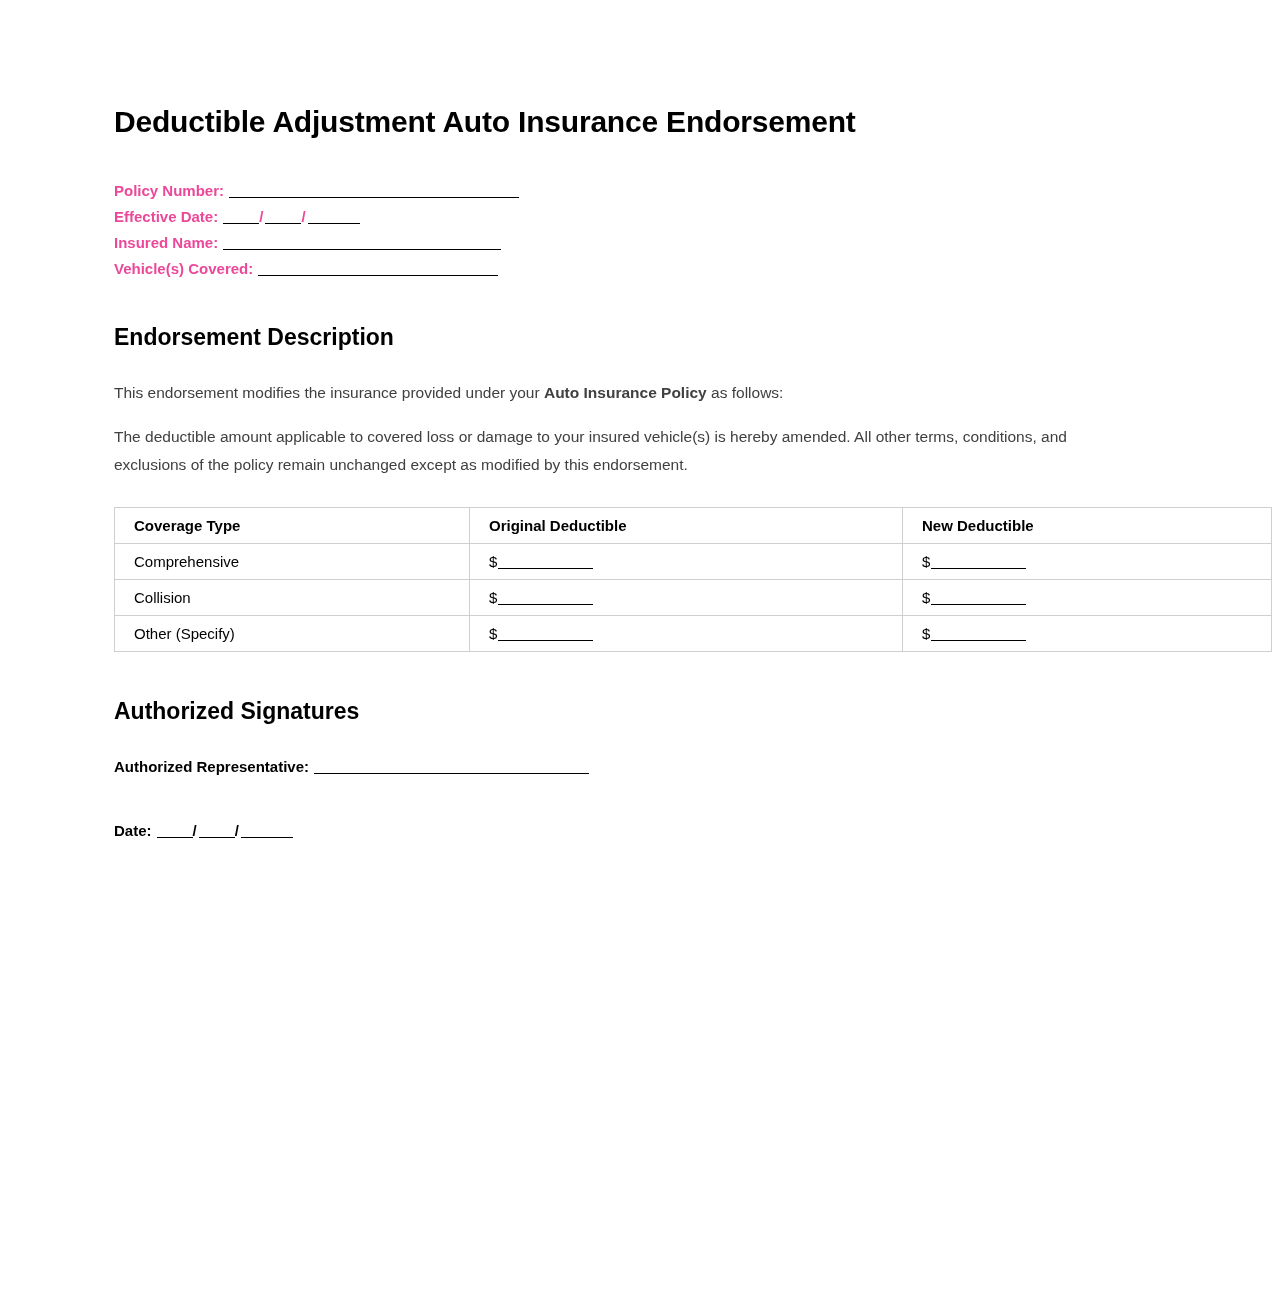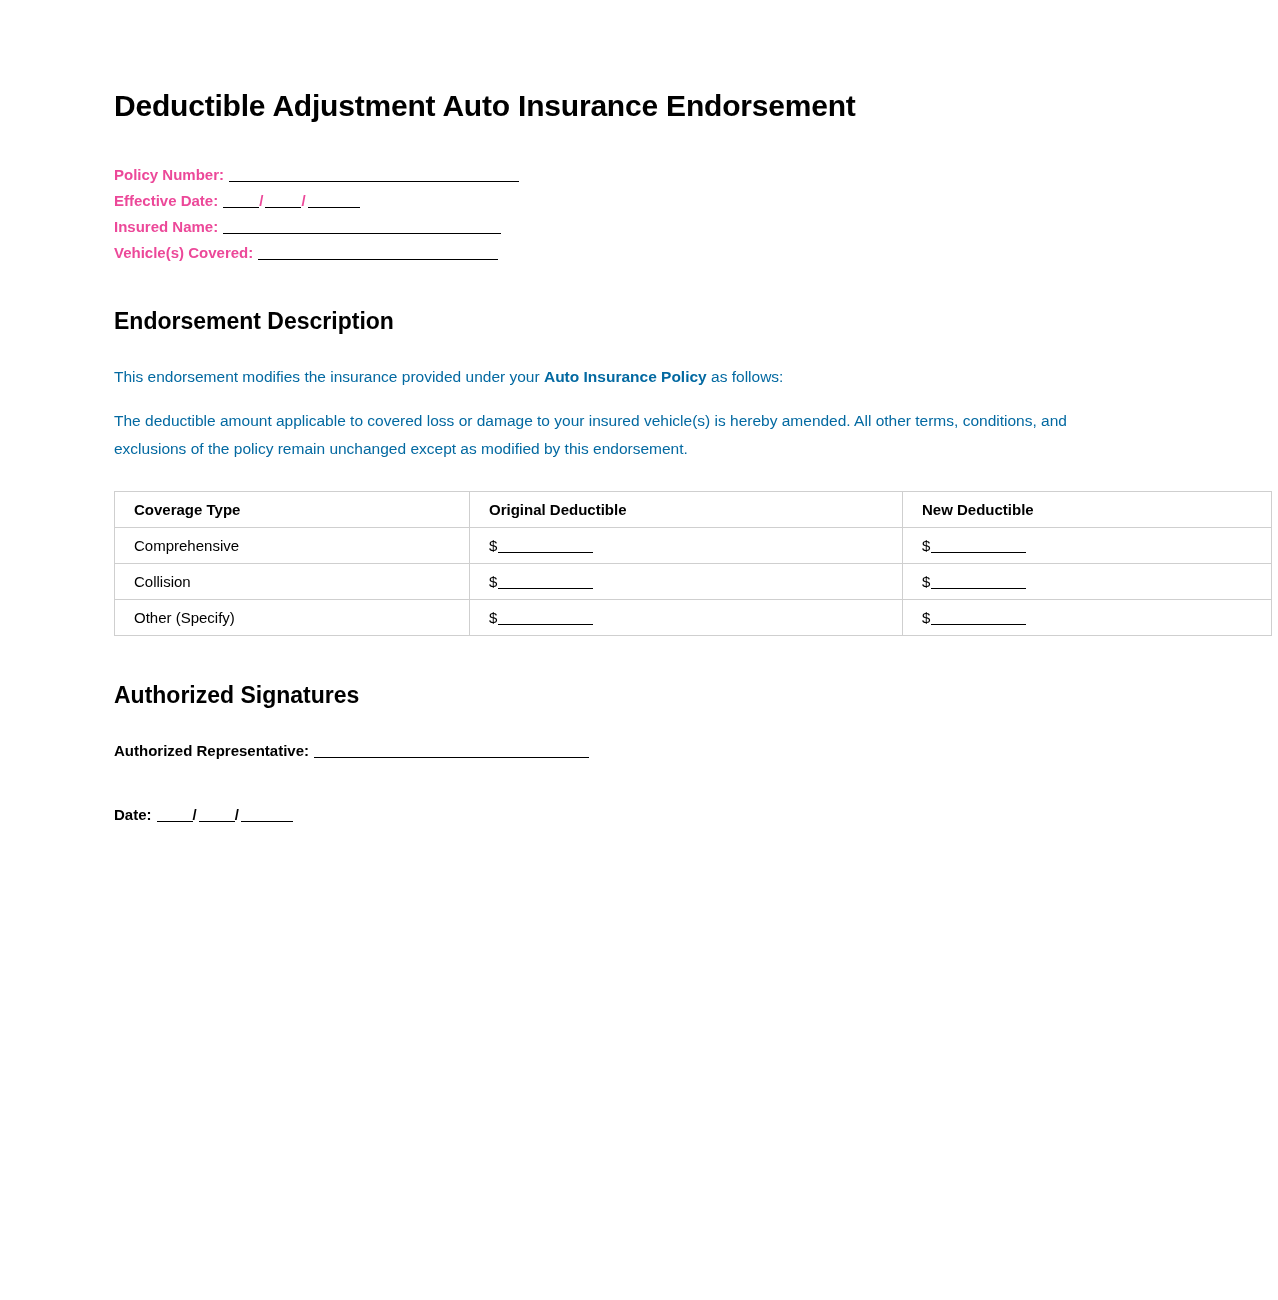--- a/index.html
+++ b/index.html
@@ -18,21 +18,21 @@
     position: relative;
     width: 1278px;
     height: 1300px;
     background: #ffffff;
     box-sizing: border-box;
     padding: 0;
   }
   .content {
     position: absolute;
     left: 114px;
-    top: 1px;
+    top: 17px;
     width: 1049px;
   }
 
   
   .doc-title {
     font-size: 30px;
     font-weight: bold;
     letter-spacing: -0.2px;
     margin: 0;
     padding-top: 88px;
@@ -83,21 +83,21 @@
   }
   .h-endorsement { margin-top: 42px; }
   .h-schedule    { margin-top: 44px; }
   .h-signatures  { margin-top: 46px; }
 
   
   .para {
     font-size: 15.5px;
     line-height: 28px;
     margin: 0;
-    color: #0369a1;
+    color: #404040;
     max-width: 1000px;
   }
   .para-1 { margin-top: 28px; }
   .para-2 { margin-top: 16px; }
   .para b { font-weight: bold; }
 
   
   .sched-table {
     margin-top: 28px;
     border-collapse: collapse;

